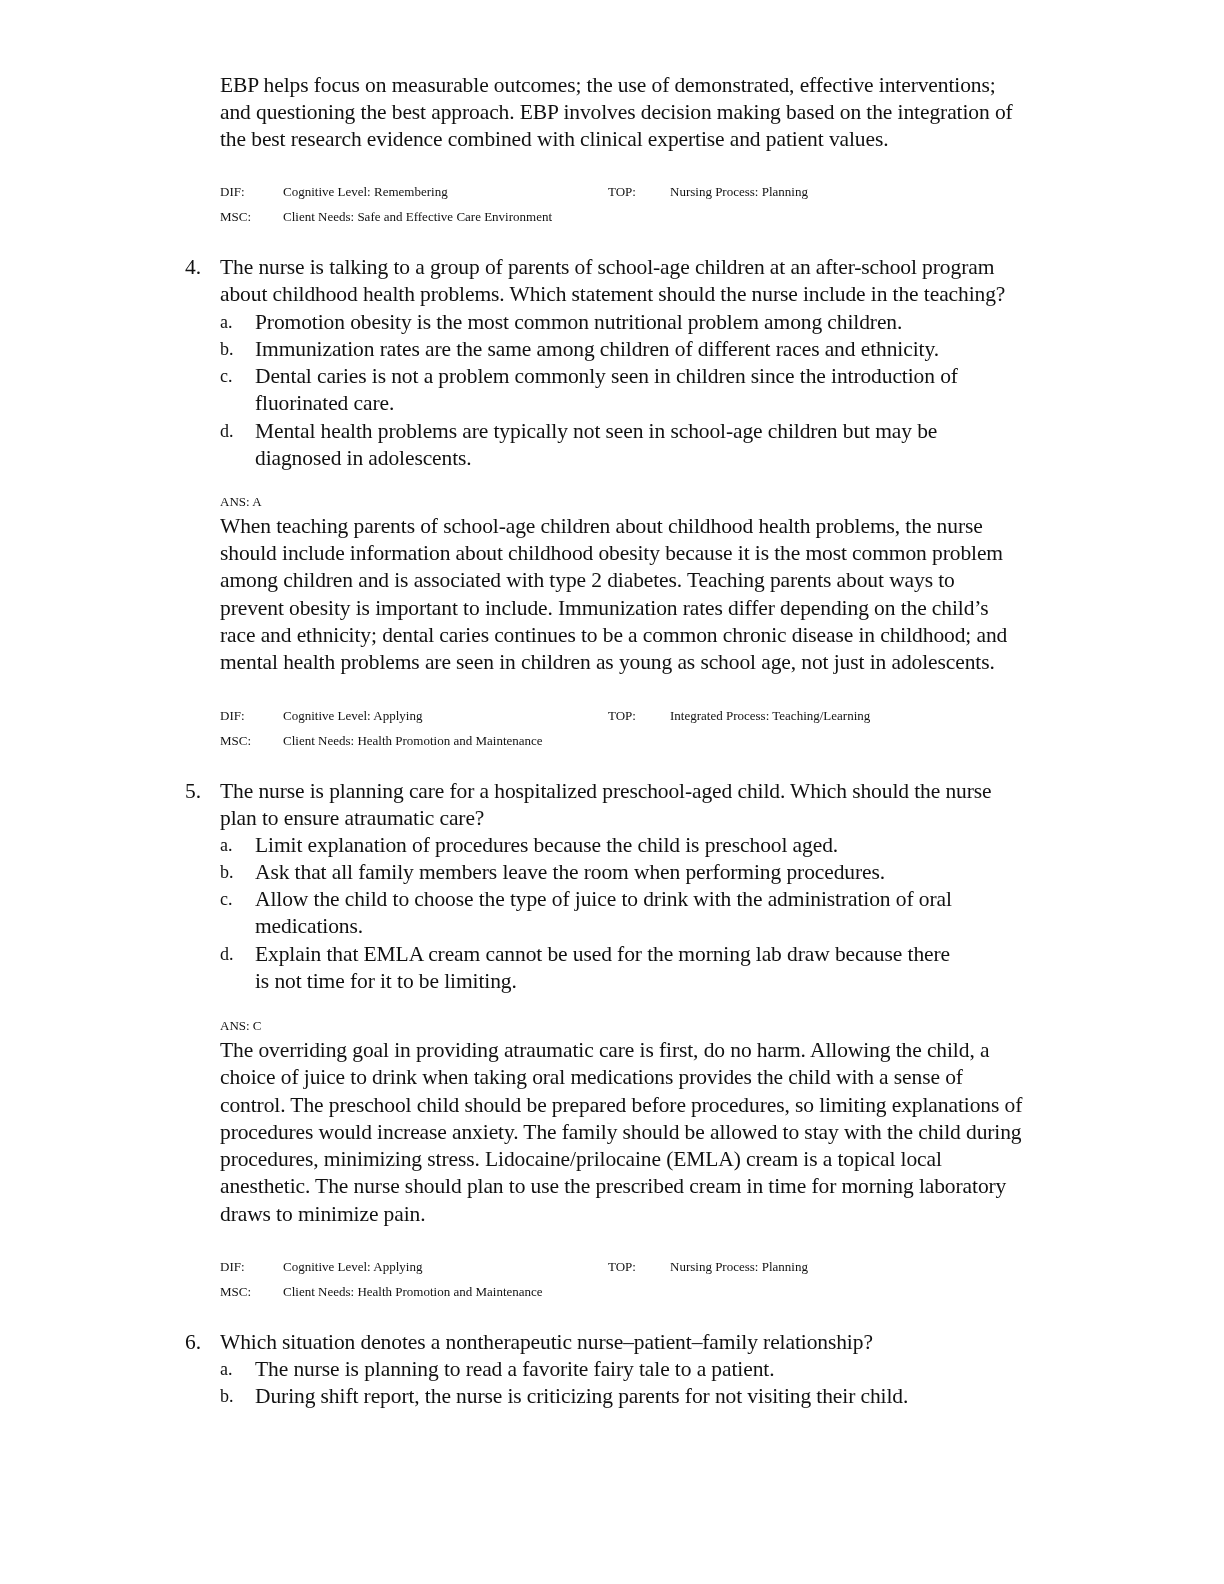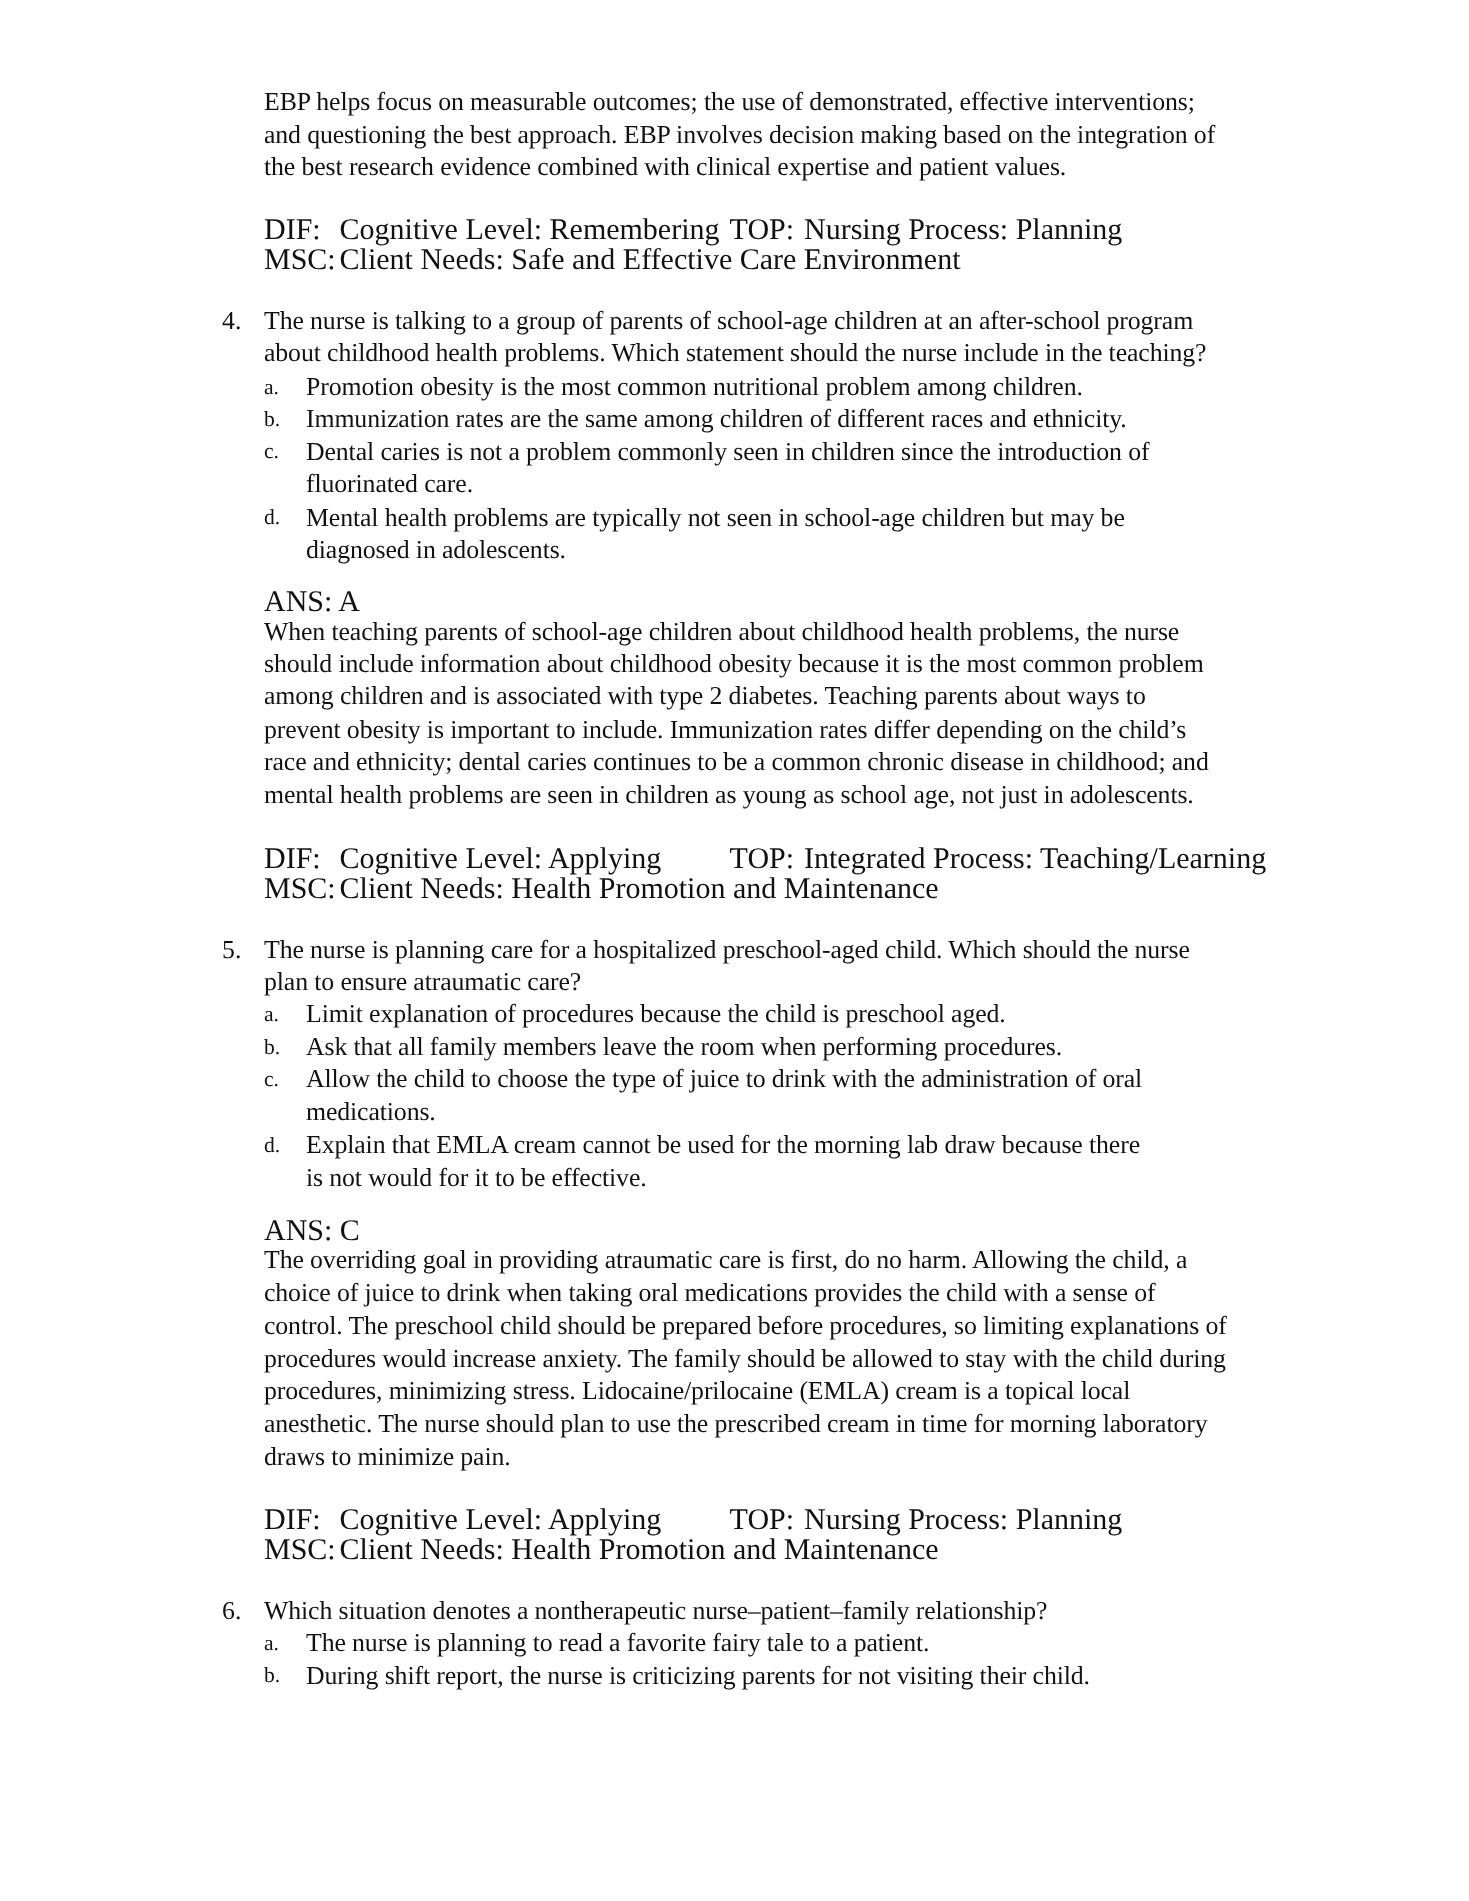--- a/index.html
+++ b/index.html
@@ -1,20 +1,20 @@
 <!DOCTYPE html>
 <html><head>
 <meta charset="utf-8">
 <style>
   html, body { margin: 0; padding: 0; background: #ffffff; }
   body { width: 1224px; height: 1584px; position: relative; overflow: hidden;
          font-family: "Liberation Serif", "DejaVu Serif", serif; color: #111; }
   .page { position: absolute; left: 15px; top: 0; width: 1224px; height: 1584px; }
   .line { position: absolute; font-size: 21.5px; line-height: 27px; white-space: nowrap; letter-spacing: -0.1px; }
-  .meta { position: absolute; font-size: 25px; line-height: 25px; white-space: nowrap; }
+  .meta { position: absolute; font-size: 13px; line-height: 25px; white-space: nowrap; }
   .qnum { position: absolute; font-size: 21.5px; line-height: 27px; }
   .optl { position: absolute; font-size: 18px; line-height: 27px; }
 </style>
 </head>
 <body>
 
 <div class="page">
 
   <div class="line" style="left:205px;top:72px">EBP helps focus on measurable outcomes; the use of demonstrated, effective interventions;</div>
   <div class="line" style="left:205px;top:99px">and questioning the best approach. EBP involves decision making based on the integration of</div>
@@ -63,21 +63,21 @@
 
   <div class="optl" style="left:205px;top:832px">a.</div>
   <div class="line" style="left:240px;top:832px">Limit explanation of procedures because the child is preschool aged.</div>
   <div class="optl" style="left:205px;top:859px">b.</div>
   <div class="line" style="left:240px;top:859px">Ask that all family members leave the room when performing procedures.</div>
   <div class="optl" style="left:205px;top:886px">c.</div>
   <div class="line" style="left:240px;top:886px">Allow the child to choose the type of juice to drink with the administration of oral</div>
   <div class="line" style="left:240px;top:913px">medications.</div>
   <div class="optl" style="left:205px;top:941px">d.</div>
   <div class="line" style="left:240px;top:941px">Explain that EMLA cream cannot be used for the morning lab draw because there</div>
-  <div class="line" style="left:240px;top:968px">is not would for it to be effective.</div>
+  <div class="line" style="left:240px;top:968px">is not time for it to be limiting.</div>
 
   <div class="meta" style="left:205px;top:1013px">ANS:  C</div>
   <div class="line" style="left:205px;top:1037px">The overriding goal in providing atraumatic care is first, do no harm. Allowing the child, a</div>
   <div class="line" style="left:205px;top:1064px">choice of juice to drink when taking oral medications provides the child with a sense of</div>
   <div class="line" style="left:205px;top:1092px">control. The preschool child should be prepared before procedures, so limiting explanations of</div>
   <div class="line" style="left:205px;top:1119px">procedures would increase anxiety. The family should be allowed to stay with the child during</div>
   <div class="line" style="left:205px;top:1146px">procedures, minimizing stress. Lidocaine/prilocaine (EMLA) cream is a topical local</div>
   <div class="line" style="left:205px;top:1173px">anesthetic. The nurse should plan to use the prescribed cream in time for morning laboratory</div>
   <div class="line" style="left:205px;top:1201px">draws to minimize pain.</div>
 

